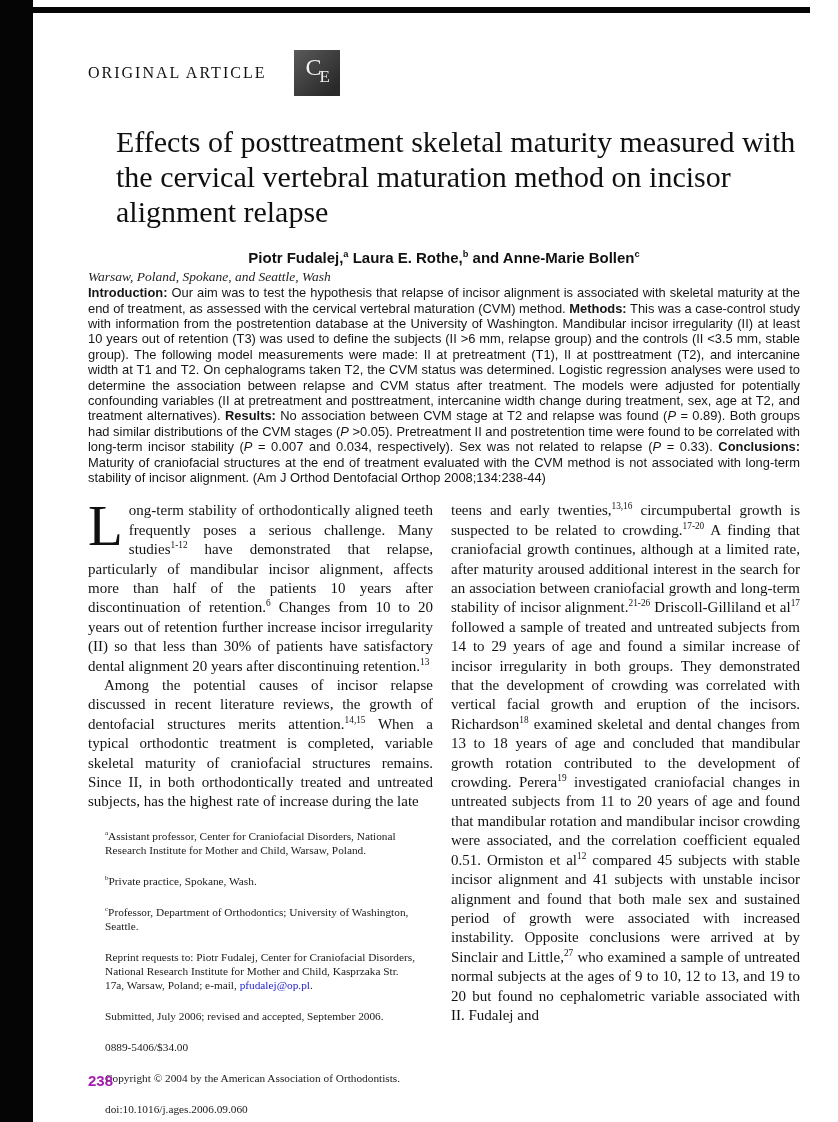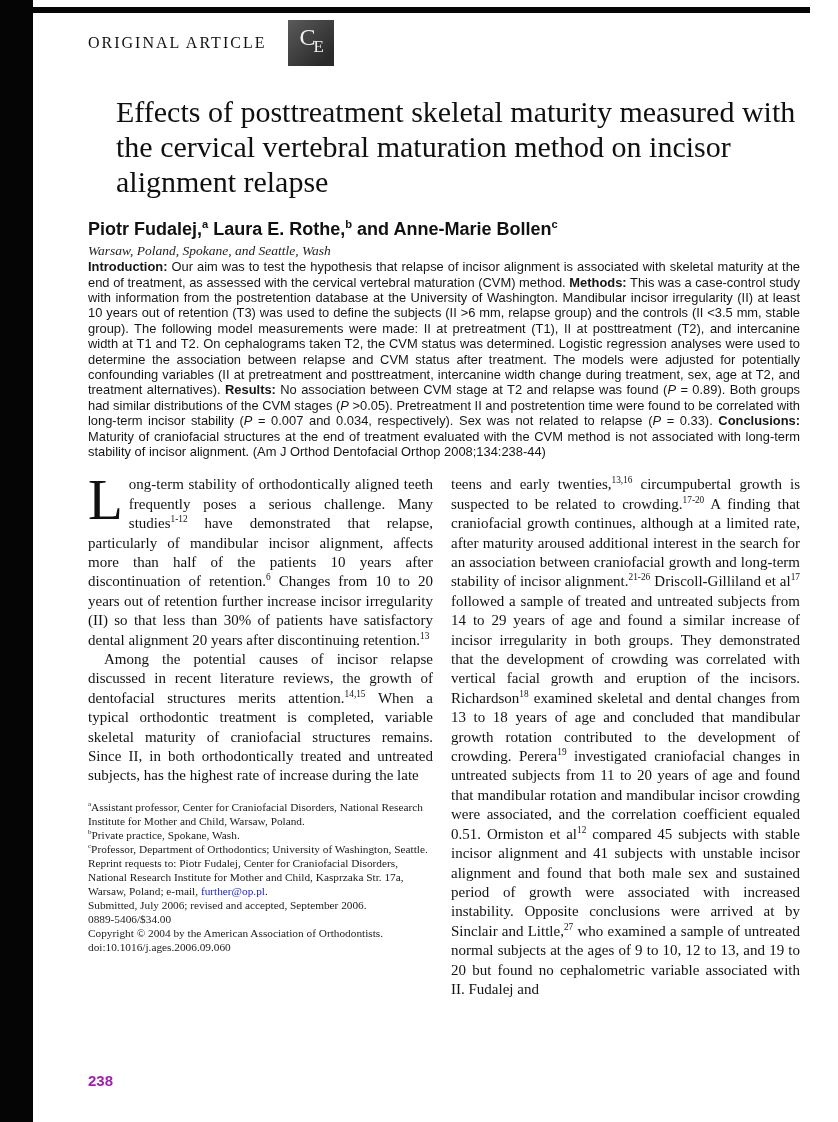--- a/index.html
+++ b/index.html
@@ -25,24 +25,24 @@
     left: 0; top: 7px;
     width: 810px; height: 6px;
     background: #050505;
   }
   .content {
     position: absolute;
     left: 88px; top: 0;
     width: 712px;
   }
   .header-row {
-    margin-top: 20px;
+    margin-top: 50px;
     display: flex;
     align-items: center;
-    gap: 22px;
+    gap: 28px;
   }
   .article-type {
     font-family: "Liberation Serif", serif;
     font-size: 16px;
     letter-spacing: 2px;
     color: #111;
   }
   .ce-badge {
     position: relative;
     width: 46px; height: 46px;
@@ -69,23 +69,24 @@
     font-family: "Liberation Serif", serif;
     font-size: 30px;
     line-height: 35px;
     font-weight: 400;
     color: #101010;
     margin-left: 28px;
   }
   .authors-line {
     margin-top: 8px;
     font-family: "Liberation Sans", sans-serif;
-    font-size: 18px;
+    font-size: 15px;
     font-weight: bold;
     color: #111;
+    text-align: center;
   }
   .authors-line sup { font-size: 0.62em; }
   .affiliation-line {
     margin-top: 3px;
     font-family: "Liberation Serif", serif;
     font-style: italic;
     font-size: 13.5px;
     color: #222;
   }
   .abstract {
@@ -124,21 +125,21 @@
     color: #101010;
   }
   .footnotes {
     margin-top: 14px;
     font-family: "Liberation Serif", serif;
     font-size: 11.3px;
     line-height: 14px;
     text-align: left;
     color: #1a1a1a;
   }
-  .footnote-line { margin: 0; }
+  .footnote-line { margin: 17px; }
   .email-link { color: #2323cc; cursor: pointer; }
   .page-number {
     position: absolute;
     left: 0; top: 1072px;
     font-family: "Liberation Sans", sans-serif;
     font-size: 15px;
     font-weight: bold;
     color: #a21caf;
   }
 </style>
@@ -167,21 +168,21 @@
 
   <div class="columns">
     <div class="col-left">
       <p class="body-para"><span class="dropcap">L</span>ong-term stability of orthodontically aligned teeth frequently poses a serious challenge. Many studies<sup>1-12</sup> have demonstrated that relapse, particularly of mandibular incisor alignment, affects more than half of the patients 10 years after discontinuation of retention.<sup>6</sup> Changes from 10 to 20 years out of retention further increase incisor irregularity (II) so that less than 30% of patients have satisfactory dental alignment 20 years after discontinuing retention.<sup>13</sup></p>
       <p class="body-para">Among the potential causes of incisor relapse discussed in recent literature reviews, the growth of dentofacial structures merits attention.<sup>14,15</sup> When a typical orthodontic treatment is completed, variable skeletal maturity of craniofacial structures remains. Since II, in both orthodontically treated and untreated subjects, has the highest rate of increase during the late</p>
 
       <div class="footnotes">
         <p class="footnote-line"><sup>a</sup>Assistant professor, Center for Craniofacial Disorders, National Research Institute for Mother and Child, Warsaw, Poland.</p>
         <p class="footnote-line"><sup>b</sup>Private practice, Spokane, Wash.</p>
         <p class="footnote-line"><sup>c</sup>Professor, Department of Orthodontics; University of Washington, Seattle.</p>
-        <p class="footnote-line">Reprint requests to: Piotr Fudalej, Center for Craniofacial Disorders, National Research Institute for Mother and Child, Kasprzaka Str. 17a, Warsaw, Poland; e-mail, <span class="email-link">further@op.pl</span>.</p>
+        <p class="footnote-line">Reprint requests to: Piotr Fudalej, Center for Craniofacial Disorders, National Research Institute for Mother and Child, Kasprzaka Str. 17a, Warsaw, Poland; e-mail, <span class="email-link">pfudalej@op.pl</span>.</p>
         <p class="footnote-line">Submitted, July 2006; revised and accepted, September 2006.</p>
         <p class="footnote-line">0889-5406/$34.00</p>
         <p class="footnote-line">Copyright © 2004 by the American Association of Orthodontists.</p>
         <p class="footnote-line">doi:10.1016/j.ages.2006.09.060</p>
       </div>
     </div>
 
     <div class="col-right">
       <p class="body-para">teens and early twenties,<sup>13,16</sup> circumpubertal growth is suspected to be related to crowding.<sup>17-20</sup> A finding that craniofacial growth continues, although at a limited rate, after maturity aroused additional interest in the search for an association between craniofacial growth and long-term stability of incisor alignment.<sup>21-26</sup> Driscoll-Gilliland et al<sup>17</sup> followed a sample of treated and untreated subjects from 14 to 29 years of age and found a similar increase of incisor irregularity in both groups. They demonstrated that the development of crowding was correlated with vertical facial growth and eruption of the incisors. Richardson<sup>18</sup> examined skeletal and dental changes from 13 to 18 years of age and concluded that mandibular growth rotation contributed to the development of crowding. Perera<sup>19</sup> investigated craniofacial changes in untreated subjects from 11 to 20 years of age and found that mandibular rotation and mandibular incisor crowding were associated, and the correlation coefficient equaled 0.51. Ormiston et al<sup>12</sup> compared 45 subjects with stable incisor alignment and 41 subjects with unstable incisor alignment and found that both male sex and sustained period of growth were associated with increased instability. Opposite conclusions were arrived at by Sinclair and Little,<sup>27</sup> who examined a sample of untreated normal subjects at the ages of 9 to 10, 12 to 13, and 19 to 20 but found no cephalometric variable associated with II. Fudalej and</p>
     </div>

